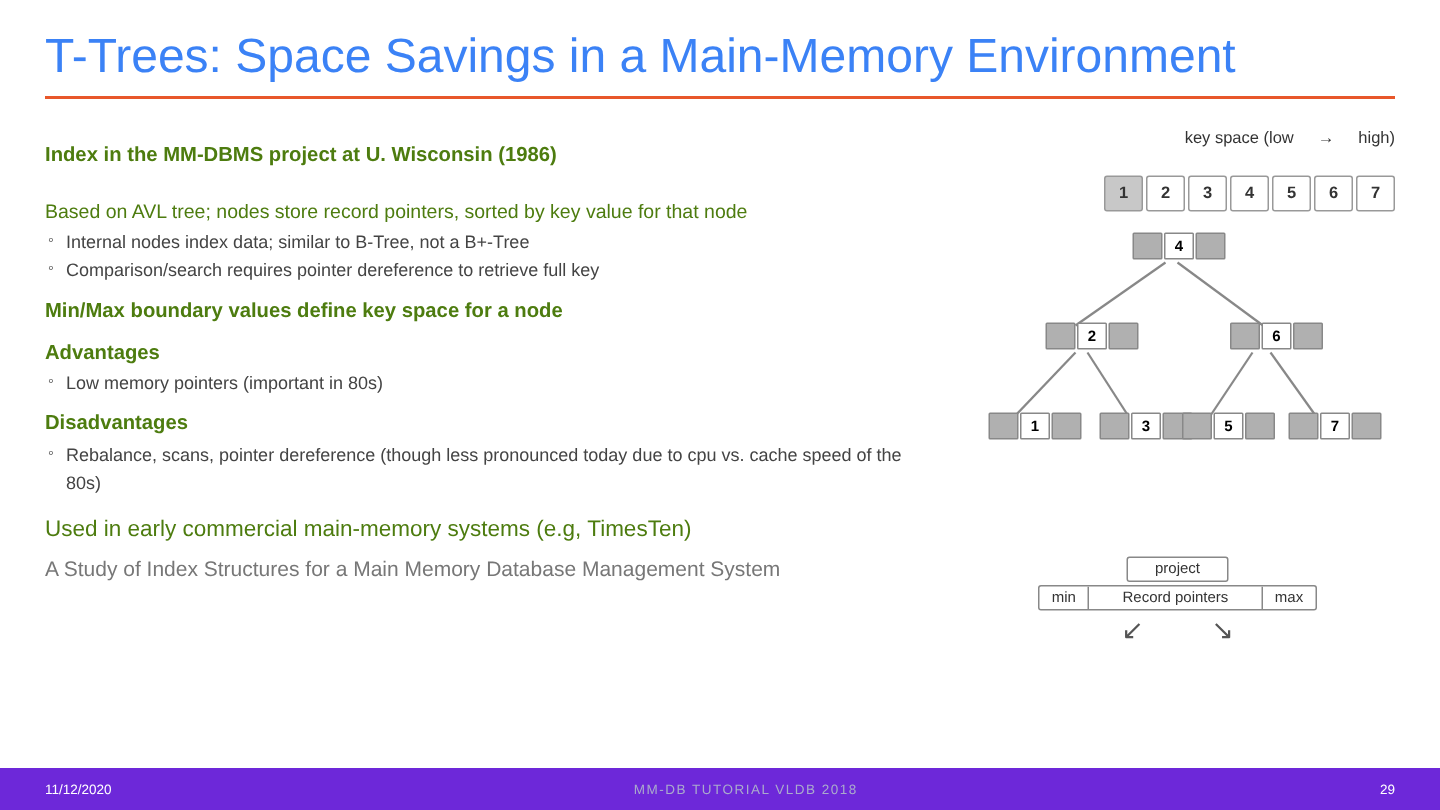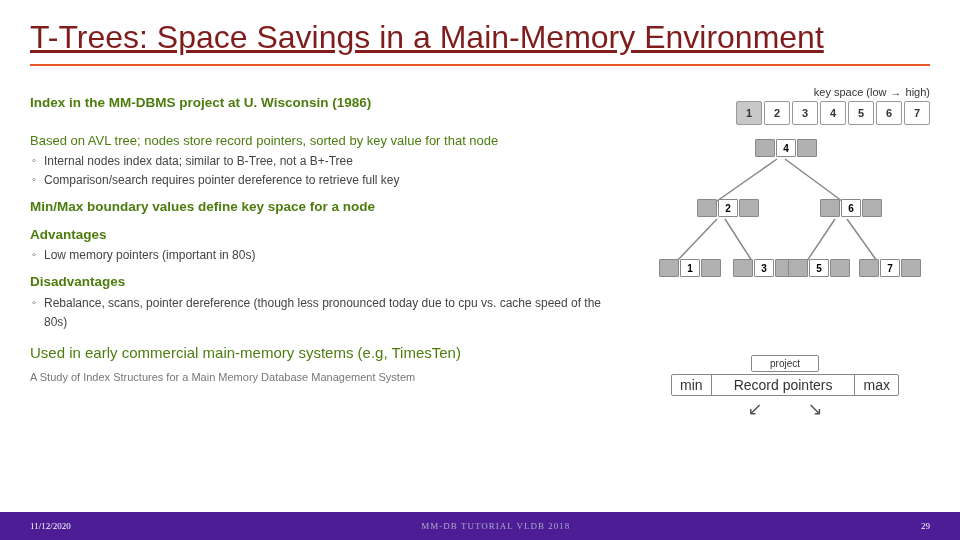--- a/index.html
+++ b/index.html
@@ -26,24 +26,23 @@
       padding: 18px 30px 10px 30px;
     }
 
     .title-section {
       margin-bottom: 10px;
     }
 
     .slide-title {
       font-size: 32px;
       font-weight: 300;
-      color: #7f1d1d;
+      color: #3b82f6;
       line-height: 1.2;
       margin-bottom: 8px;
-      text-decoration: underline;
     }
 
     .divider {
       height: 2px;
       background: #e8572a;
       width: 100%;
       margin-bottom: 10px;
     }
 
     .content-area {
@@ -87,42 +86,42 @@
     }
 
     .bullet-item::before {
       content: '◦';
       position: absolute;
       left: 2px;
       font-size: 11px;
     }
 
     .reference-text {
-      font-size: 11px;
+      font-size: 14px;
       color: #777;
       margin-top: 6px;
       line-height: 1.4;
     }
 
     
     .key-space-container {
       display: flex;
       flex-direction: column;
       align-items: flex-end;
       width: 100%;
       margin-bottom: 6px;
     }
 
     .key-space-label {
       font-size: 11px;
       color: #333;
-      margin-bottom: 3px;
-      display: flex;
-      align-items: center;
-      gap: 4px;
+      margin-bottom: 19px;
+      display: flex;
+      align-items: center;
+      gap: 16px;
       justify-content: flex-end;
     }
 
     .key-space-row {
       display: flex;
       gap: 2px;
       align-items: center;
     }
 
     .key-cell {
@@ -205,42 +204,41 @@
       font-size: 10px;
       color: #333;
       border: 1.5px solid #888;
       border-radius: 2px;
       overflow: hidden;
     }
 
     .legend-cell {
       padding: 2px 8px;
       border-right: 1.5px solid #888;
-      font-size: 14px;
+      font-size: 10px;
     }
 
     .legend-cell:last-child {
       border-right: none;
     }
 
     .legend-cell.middle {
       padding: 2px 22px;
     }
 
     
     .footer-bar {
       height: 28px;
-      background: #4c1d95;
+      background: #6d28d9;
       display: flex;
       align-items: center;
       justify-content: space-between;
       padding: 0 30px;
       color: #fff;
       font-size: 9px;
-      font-family: Liberation Serif, serif;
     }
 
     .footer-center {
       text-align: center;
       letter-spacing: 1px;
       font-size: 9px;
       color: #aac;
     }
 
     

